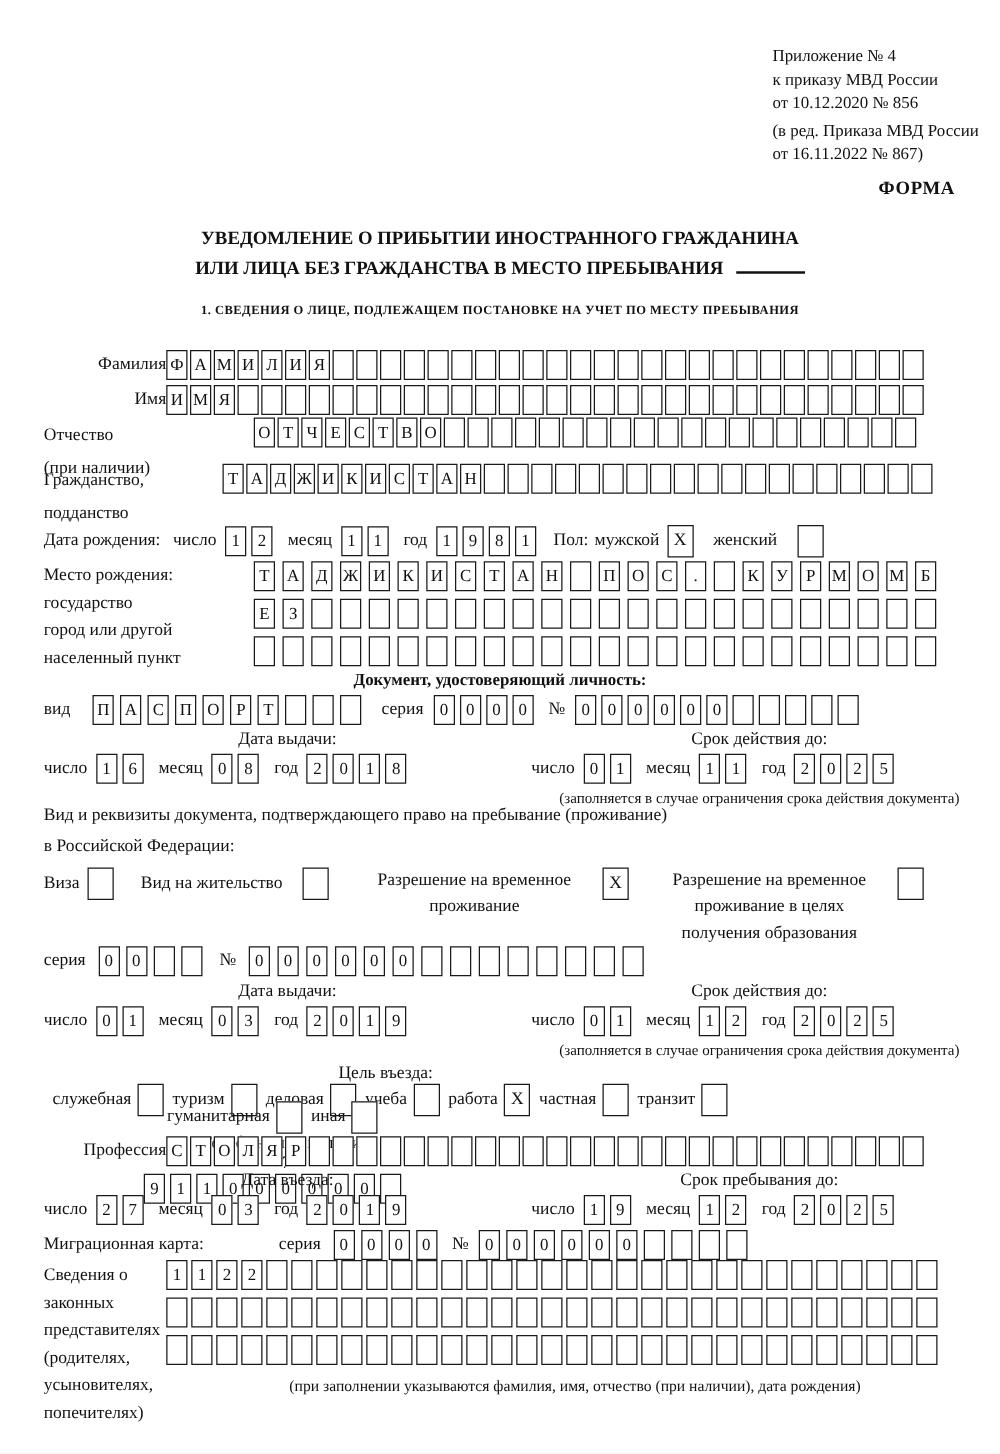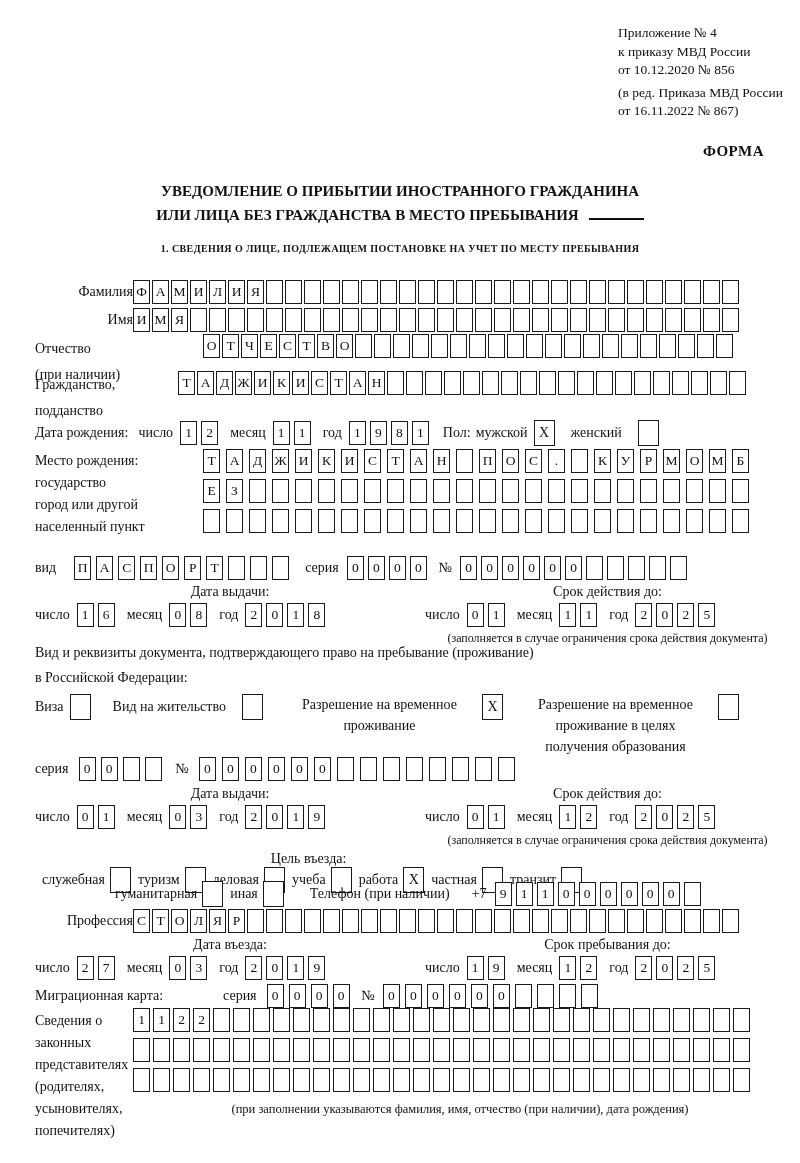--- a/index.html
+++ b/index.html
@@ -46,21 +46,21 @@
 
   .checkgroup{display:flex;align-items:center;}
   .checkgroup .opt-label{margin-left:7px;margin-right:5px;}
   .note-small{font-size:12.5px;}
 </style>
 </head>
 <body>
 
 <div class="page">
 
-  <div class="abs hdr" style="top:24px;left:618px;">
+  <div class="abs hdr" style="top:36px;left:618px;">
     <div>Приложение № 4</div>
     <div>к приказу МВД России</div>
     <div>от 10.12.2020 № 856</div>
     <div class="rev">(в ред. Приказа МВД России</div>
     <div>от 16.11.2022 № 867)</div>
   </div>
   <div class="abs b" style="top:143px;right:36px;font-size:15px;letter-spacing:0.5px;">ФОРМА</div>
 
   <div class="abs title b center" style="top:179px;left:15px;width:770px;">
     <div>УВЕДОМЛЕНИЕ О ПРИБЫТИИ ИНОСТРАННОГО ГРАЖДАНИНА</div>
@@ -317,20 +317,21 @@
       <span class="cell"></span>
       <span class="cell"></span>
       <span class="cell"></span>
       <span class="cell"></span>
       <span class="cell"></span>
       <span class="cell"></span>
       <span class="cell"></span>
       <span class="cell"></span>
     </div>
 
+  <div class="abs b center" style="top:536px;left:15px;width:770px;font-size:13.5px;">Документ, удостоверяющий личность:</div>
 
   <div class="abs frow" style="top:556px;left:35px;">
     <span class="lbl" style="margin-right:18px;">вид</span>
     <div class="cellrow g5">
         <span class="cell">П</span>
         <span class="cell">А</span>
         <span class="cell">С</span>
         <span class="cell">П</span>
         <span class="cell">О</span>
         <span class="cell">Р</span>
@@ -502,21 +503,21 @@
         <span class="opt-label">учеба</span>
         <span class="checkbox"></span>
         <span class="opt-label">работа</span>
         <span class="checkbox">X</span>
         <span class="opt-label">частная</span>
         <span class="checkbox"></span>
         <span class="opt-label">транзит</span>
         <span class="checkbox"></span>
       </div>
   </div>
-  <div class="abs frow" style="top:881px;left:115px;">
+  <div class="abs frow" style="top:881px;left:115px;flex-direction:column;">
     <div class="checkgroup" style="margin-left:-7px;">
         <span class="opt-label">гуманитарная</span>
         <span class="checkbox"></span>
         <span class="opt-label">иная</span>
         <span class="checkbox"></span>
       </div>
     <span style="margin-left:26px;">Телефон (при наличии)</span>
     <span style="margin-left:22px;margin-right:8px;">+7</span>
     <div class="cellrow g4">
         <span class="cell">9</span>

